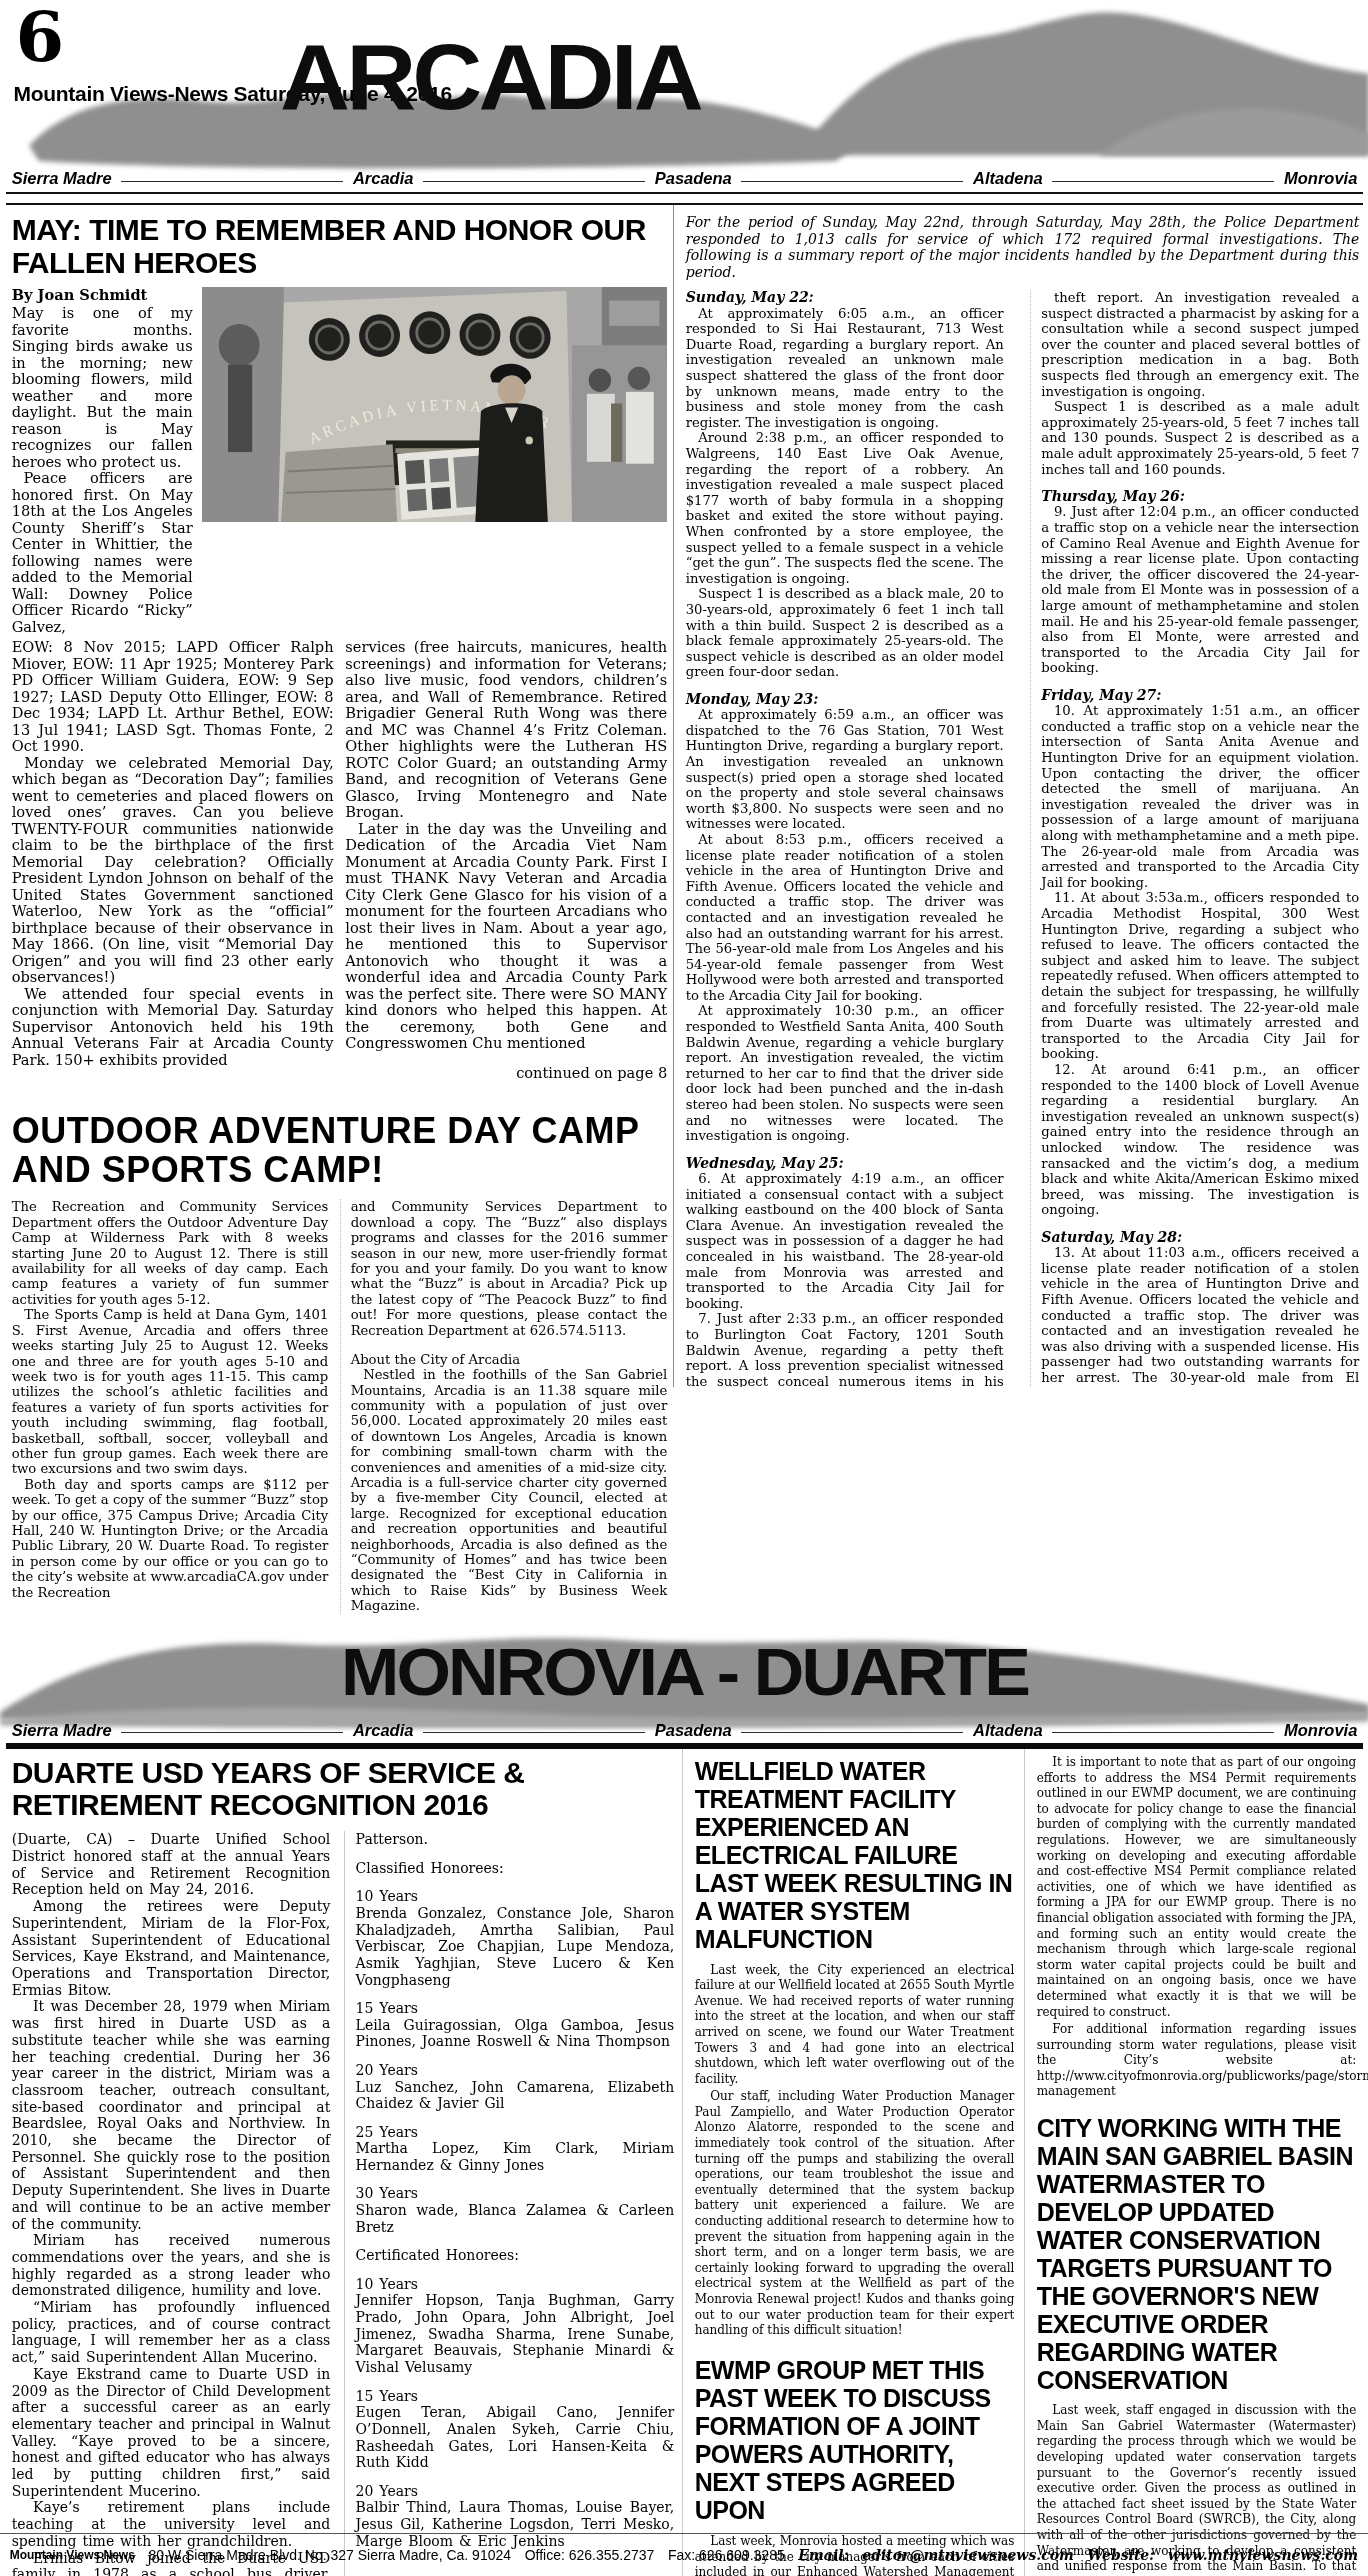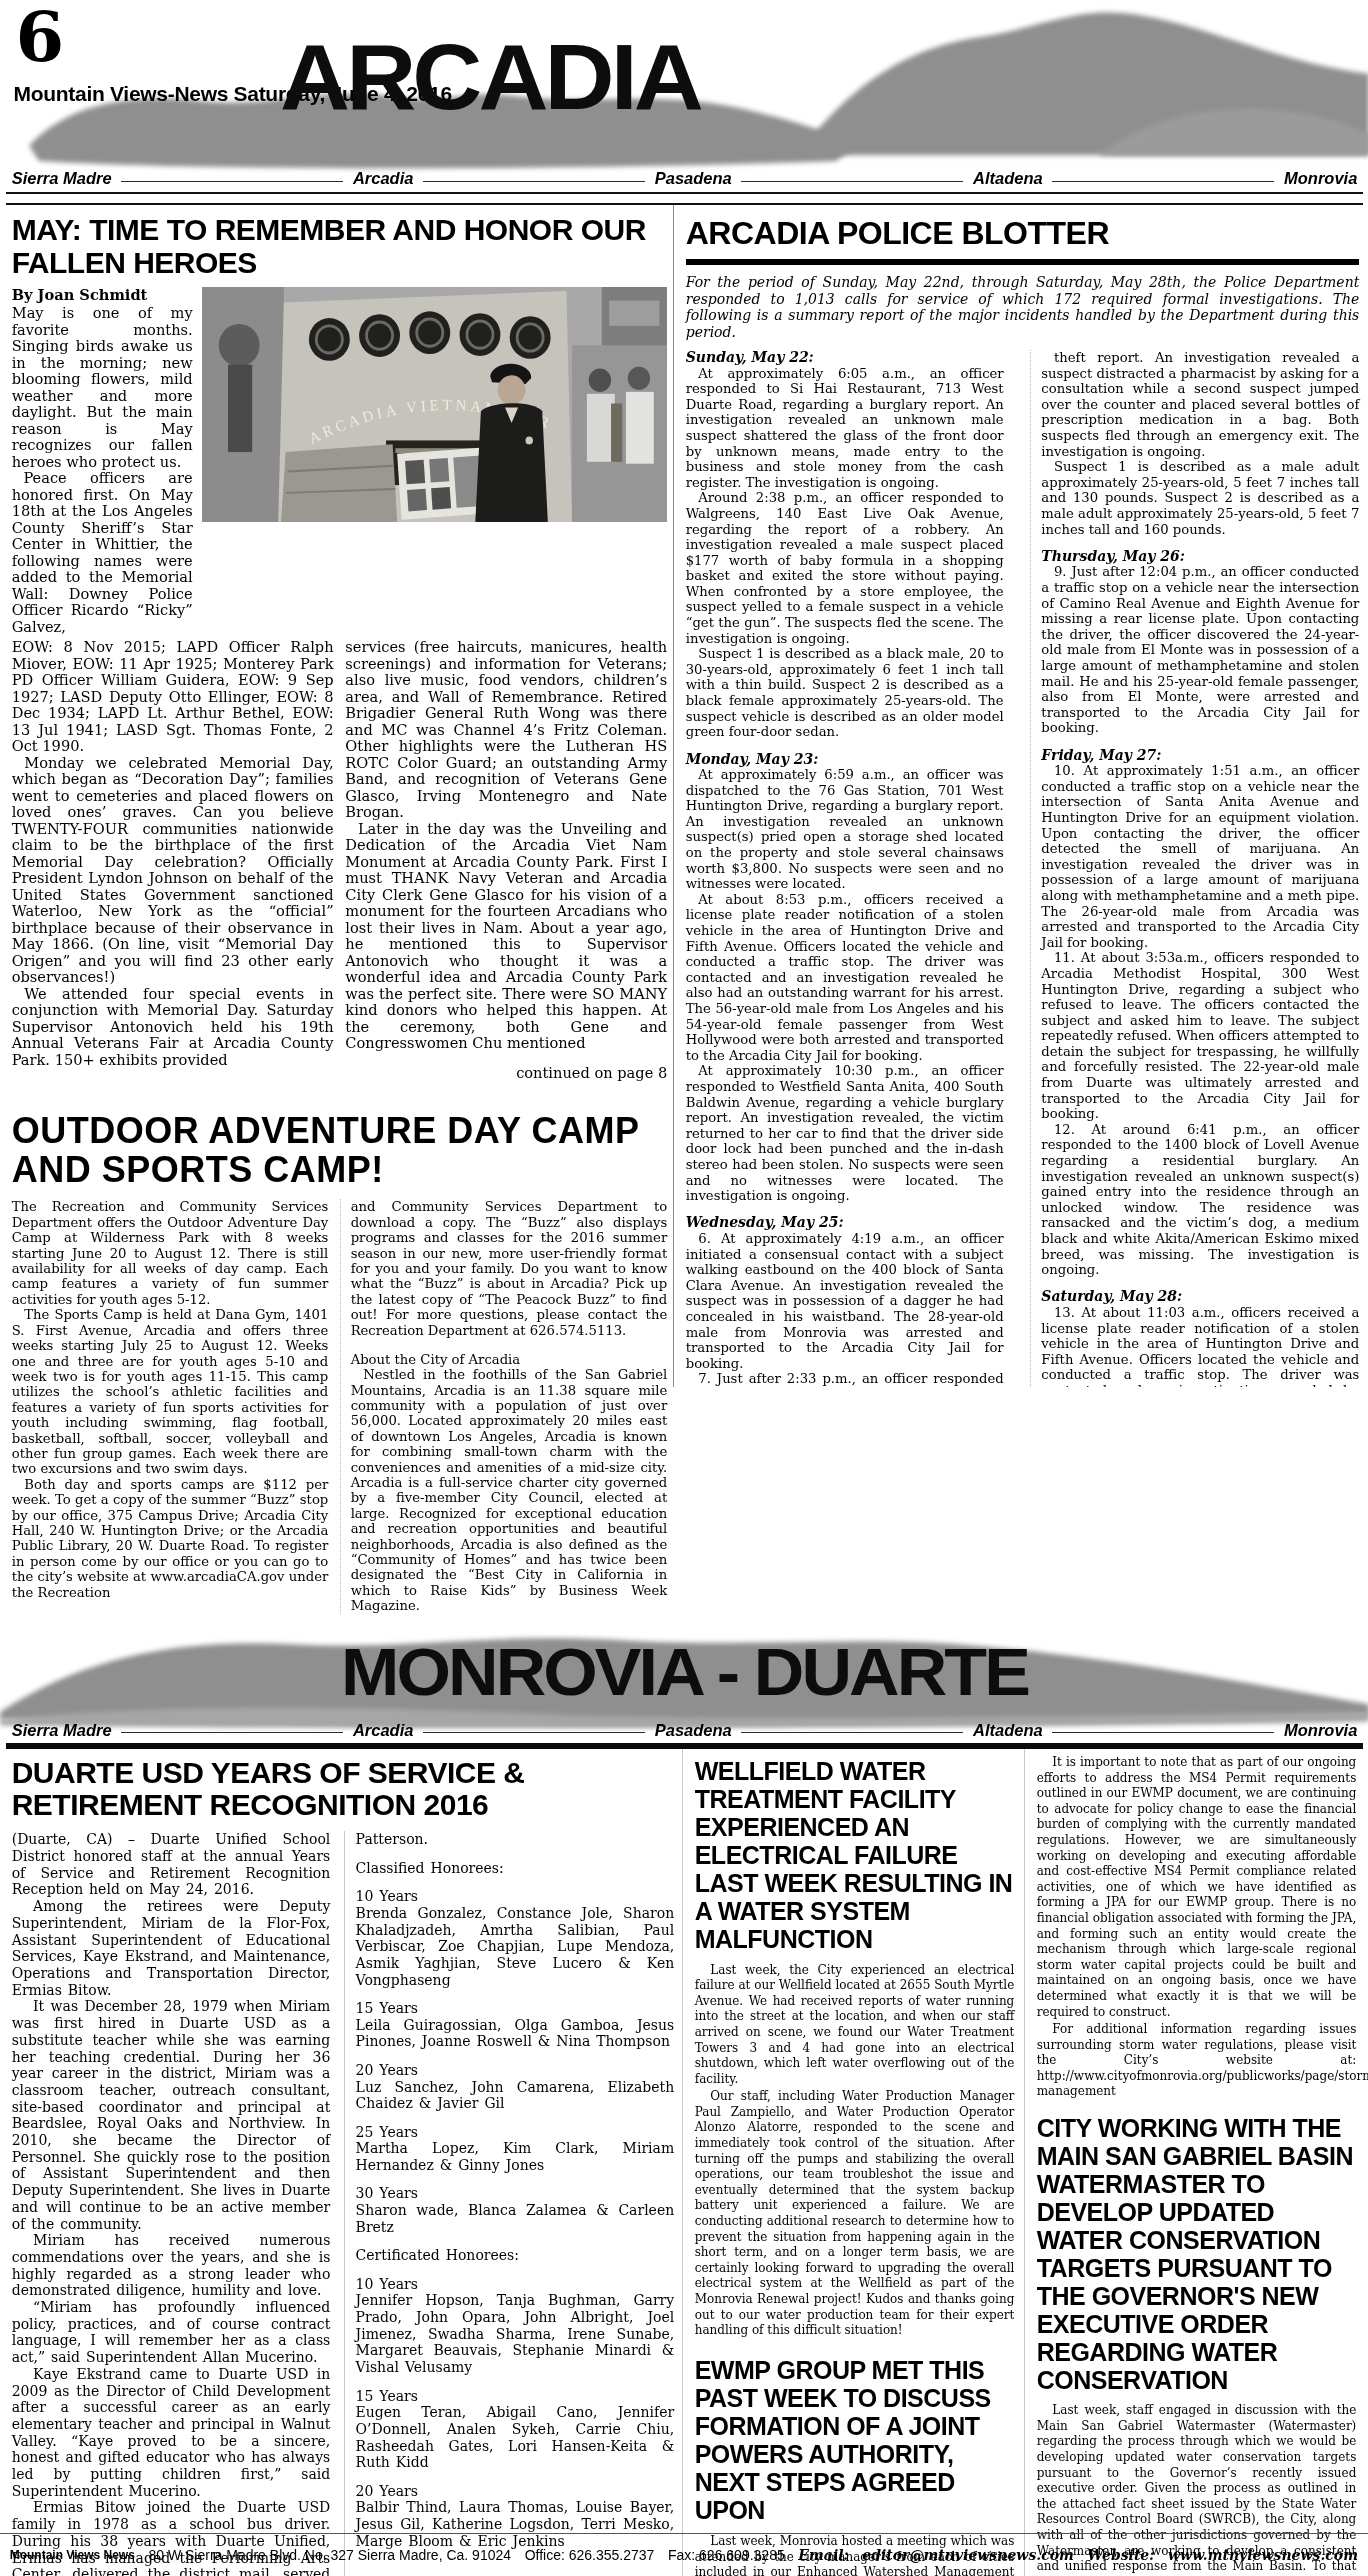--- a/index.html
+++ b/index.html
@@ -198,21 +198,20 @@
           </div>
         <div class="camp-col camp-col2">
             <p class="blk-t">and Community Services Department to download a copy.  The “Buzz” also displays programs and classes for the 2016 summer season in our new, more user-friendly format for you and your family. Do you want to know what the “Buzz” is about in Arcadia?  Pick up the latest copy of “The Peacock Buzz” to find out!   For more questions, please contact the Recreation Department at 626.574.5113.</p>
             <p class="blk-h">About the City of Arcadia</p>
             <p class="blk-t">Nestled in the foothills of the San Gabriel Mountains, Arcadia is an 11.38 square mile community with a population of just over 56,000.  Located approximately 20 miles east of downtown Los Angeles, Arcadia is known for combining small-town charm with the conveniences and amenities of a mid-size city.  Arcadia is a full-service charter city governed by a five-member City Council, elected at large.  Recognized for exceptional education and recreation opportunities and beautiful neighborhoods, Arcadia is also defined as the “Community of Homes” and has twice been designated the “Best City in California in which to Raise Kids” by Business Week Magazine.</p>
           </div>
       </div>
     </div>
 
     <div class="right-half">
-      <h1 class="headline blotter-title">ARCADIA POLICE BLOTTER</h1>
       <p class="blotter-intro">For the period of Sunday, May 22nd, through Saturday, May 28th, the Police Department responded to 1,013 calls for service of which 172 required formal investigations. The following is a summary report of the major incidents handled by the Department during this period.</p>
       <div class="blotter-cols">
         <div class="blot-col">
             <p class="blk-h">Sunday, May 22:</p>
             <p class="blk-t">At approximately 6:05 a.m., an officer responded to Si Hai Restaurant, 713 West Duarte Road, regarding a burglary report.  An investigation revealed an unknown male suspect shattered the glass of the front door by unknown means, made entry to the business and stole money from the cash register. The investigation is ongoing.</p>
             <p class="blk-t">Around 2:38 p.m., an officer responded to Walgreens, 140 East Live Oak Avenue, regarding the report of a robbery. An investigation revealed a male suspect placed $177 worth of baby formula in a shopping basket and exited the store without paying. When confronted by a store employee, the suspect yelled to a female suspect in a vehicle “get the gun”. The suspects fled the scene. The investigation is ongoing.</p>
             <p class="blk-t">Suspect 1 is described as a black male, 20 to 30-years-old, approximately 6 feet 1 inch tall with a thin build. Suspect 2 is described as a black female approximately 25-years-old. The suspect vehicle is described as an older model green four-door sedan.</p>
             <p class="blk-h">Monday, May 23:</p>
             <p class="blk-t">At approximately 6:59 a.m., an officer was dispatched to the 76 Gas Station, 701 West Huntington Drive, regarding a burglary report. An investigation revealed an unknown suspect(s) pried open a storage shed located on the property and stole several chainsaws worth $3,800. No suspects were seen and no witnesses were located.</p>
             <p class="blk-t">At about 8:53 p.m., officers received a license plate reader notification of a stolen vehicle in the area of Huntington Drive and Fifth Avenue. Officers located the vehicle and conducted a traffic stop. The driver was contacted and an investigation revealed he also had an outstanding warrant for his arrest. The 56-year-old male from Los Angeles and his 54-year-old female passenger from West Hollywood were both arrested and transported to the Arcadia City Jail for booking.</p>
@@ -267,20 +266,21 @@
     <div class="duarte-wrap">
       <h1 class="headline duarte-headline">DUARTE USD YEARS OF SERVICE &amp; RETIREMENT RECOGNITION 2016</h1>
       <div class="duarte-cols">
         <div class="duarte-col">
             <p class="blk-t">(Duarte, CA) – Duarte Unified School District honored staff at the annual Years of Service and Retirement Recognition Reception held on May 24, 2016.</p>
             <p class="blk-t">Among the retirees were Deputy Superintendent, Miriam de la Flor-Fox, Assistant Superintendent of Educational Services, Kaye Ekstrand, and Maintenance, Operations and Transportation Director, Ermias Bitow.</p>
             <p class="blk-t">It was December 28, 1979 when Miriam was first hired in Duarte USD as a substitute teacher while she was earning her teaching credential. During her 36 year career in the district, Miriam was a classroom teacher, outreach consultant, site-based coordinator and principal at Beardslee, Royal Oaks and Northview. In 2010, she became the Director of Personnel. She quickly rose to the position of Assistant Superintendent and then Deputy Superintendent. She lives in Duarte and will continue to be an active member of the community.</p>
             <p class="blk-t">Miriam has received numerous commendations over the years, and she is highly regarded as a strong leader who demonstrated diligence, humility and love.</p>
             <p class="blk-t">“Miriam has profoundly influenced policy, practices, and of course contract language, I will remember her as a class act,” said Superintendent Allan Mucerino.</p>
             <p class="blk-t">Kaye Ekstrand came to Duarte USD in 2009 as the Director of Child Development after a successful career as an early elementary teacher and principal in Walnut Valley. “Kaye proved to be a sincere, honest and gifted educator who has always led by putting children first,” said Superintendent Mucerino.</p>
+            <p class="blk-t">Kaye’s retirement plans include teaching at the university level and spending time with her grandchildren.</p>
             <p class="blk-t">Ermias Bitow joined the Duarte USD family in 1978 as a school bus driver. During his 38 years with Duarte Unified, Ermias has managed the Performing Arts Center, delivered the district mail, served as the district’s safety coordinator, managed the custodial staff, and seen to the smooth operation of our schools.</p>
           </div>
         <div class="duarte-col duarte-col2">
             <p class="blk-t">Patterson.</p>
             <p class="blk-h">Classified Honorees:</p>
             <p class="blk-h">10 Years</p>
             <p class="blk-t">Brenda Gonzalez, Constance Jole, Sharon Khaladjzadeh, Amrtha Salibian, Paul Verbiscar, Zoe Chapjian, Lupe Mendoza, Asmik Yaghjian, Steve Lucero &amp; Ken Vongphaseng</p>
             <p class="blk-h">15 Years</p>
             <p class="blk-t">Leila Guiragossian, Olga Gamboa, Jesus Pinones, Joanne Roswell &amp; Nina Thompson</p>
             <p class="blk-h">20 Years</p>

